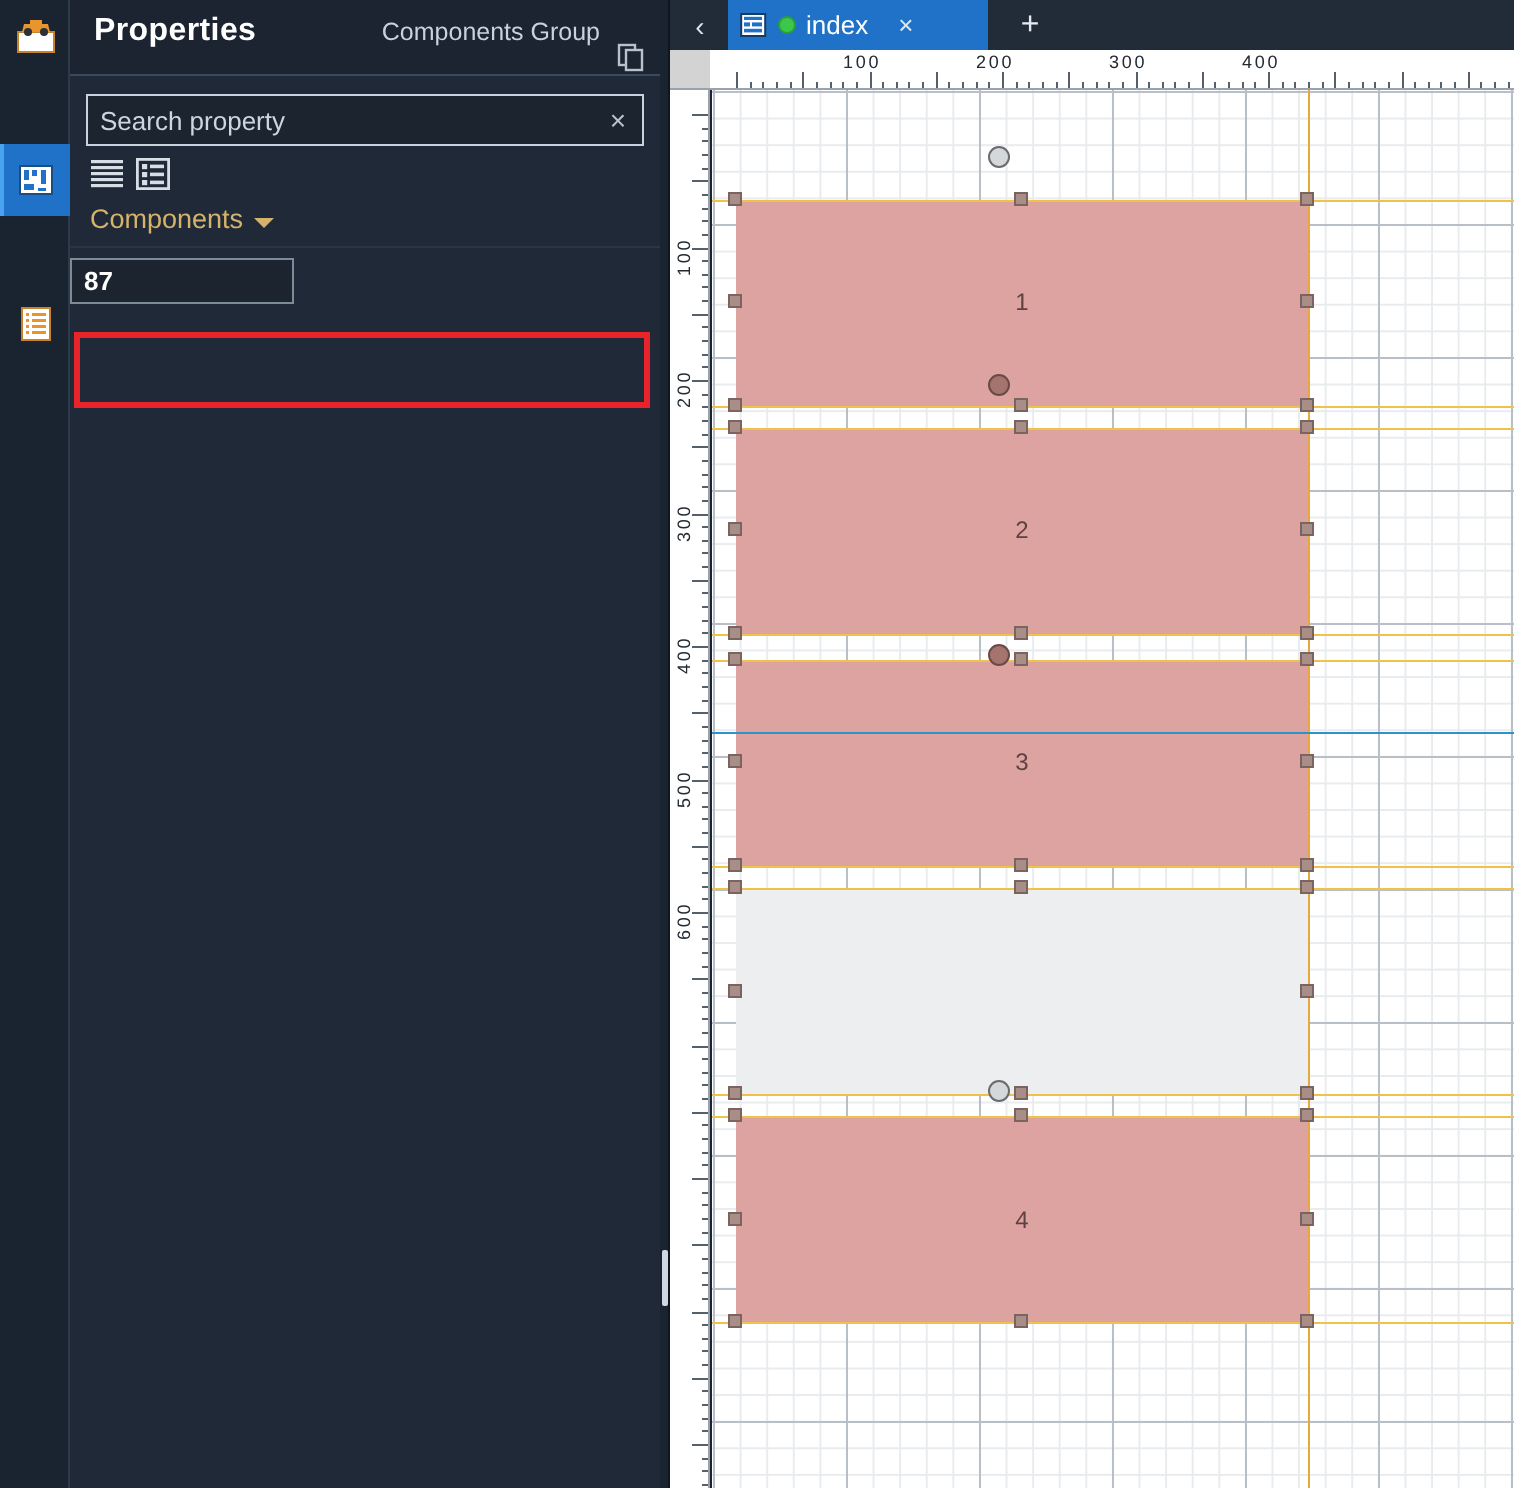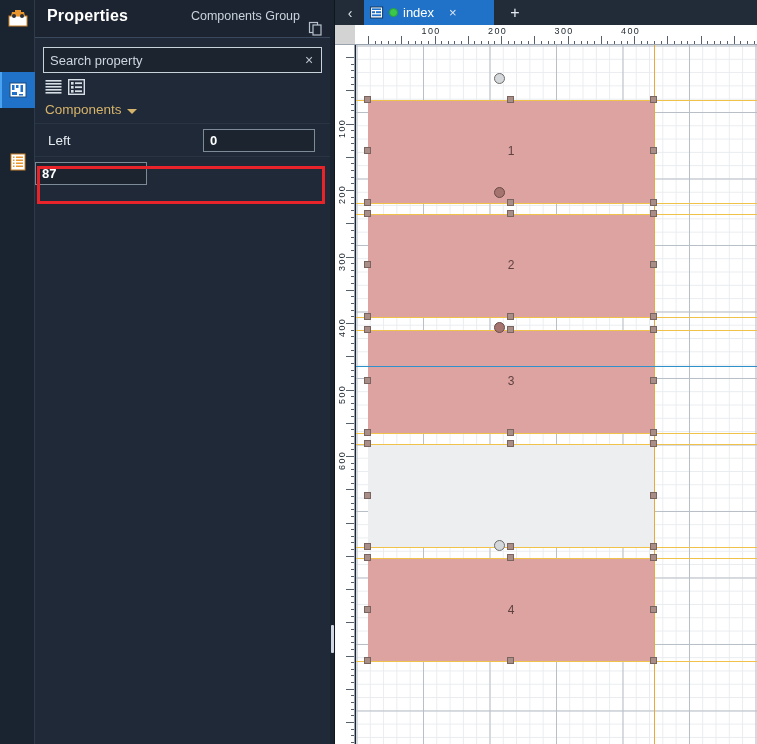--- a/index.html
+++ b/index.html
@@ -303,24 +303,20 @@
           <rect x="3" y="11" width="2.6" height="2.6" fill="#d8dee5"></rect>
           <rect x="7" y="11.3" width="7" height="1.8" fill="#d8dee5"></rect>
         </svg>
       </div>
 
       <div id="group-header">
         <span id="group-label">Components</span>
         <span class="caret-down"></span>
       </div>
 
-      <div class="prop-row" id="row-left">
-        <div class="prop-name">Left</div>
-        <div class="prop-value">0</div>
-      </div>
 
       <div class="prop-row" id="row-top">
         <div class="prop-value">87</div>
       </div>
 
       <div id="highlight-box"></div>
     </div>
   </div>
 
   <div id="splitter">

